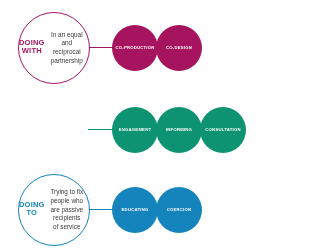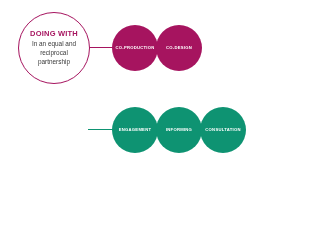--- a/index.html
+++ b/index.html
@@ -38,21 +38,21 @@
     position: absolute;
     left: 18px;
     top: 4px;
     width: 72px;
     height: 72px;
     border-radius: 50%;
     background: #ffffff;
     box-sizing: border-box;
     border: 1.3px solid #000;
     display: flex;
-    flex-direction: column;
+    flex-direction: row;
     align-items: center;
     justify-content: center;
     text-align: center;
     z-index: 3;
   }
   .cat-title {
     font-size: 7.5px;
     font-weight: bold;
     letter-spacing: 0.2px;
     line-height: 1;
@@ -125,14 +125,25 @@
 
   <div class="row" id="row-doing-for">
     <div class="connector" style="background: rgb(14, 147, 114);"></div>
     <div class="nodes">
       <div class="node" style="background: rgb(14, 147, 114);">ENGAGEMENT</div>
       <div class="node" style="background: rgb(14, 147, 114);">INFORMING</div>
       <div class="node" style="background: rgb(14, 147, 114);">CONSULTATION</div>
     </div>
   </div>
 
+  <div class="row" id="row-doing-to">
+    <div class="connector" style="background: rgb(21, 131, 188);"></div>
+    <div class="cat-circle" style="border-color: rgb(21, 131, 188);">
+      <div class="cat-title" style="color: rgb(21, 131, 188);">DOING TO</div>
+      <div class="cat-desc">Trying to fix people who are passive recipients of service</div>
+    </div>
+    <div class="nodes">
+      <div class="node" style="background: rgb(21, 131, 188);">EDUCATING</div>
+      <div class="node" style="background: rgb(21, 131, 188);">COERCION</div>
+    </div>
+  </div>
 
 </div>
 
 </body></html>

